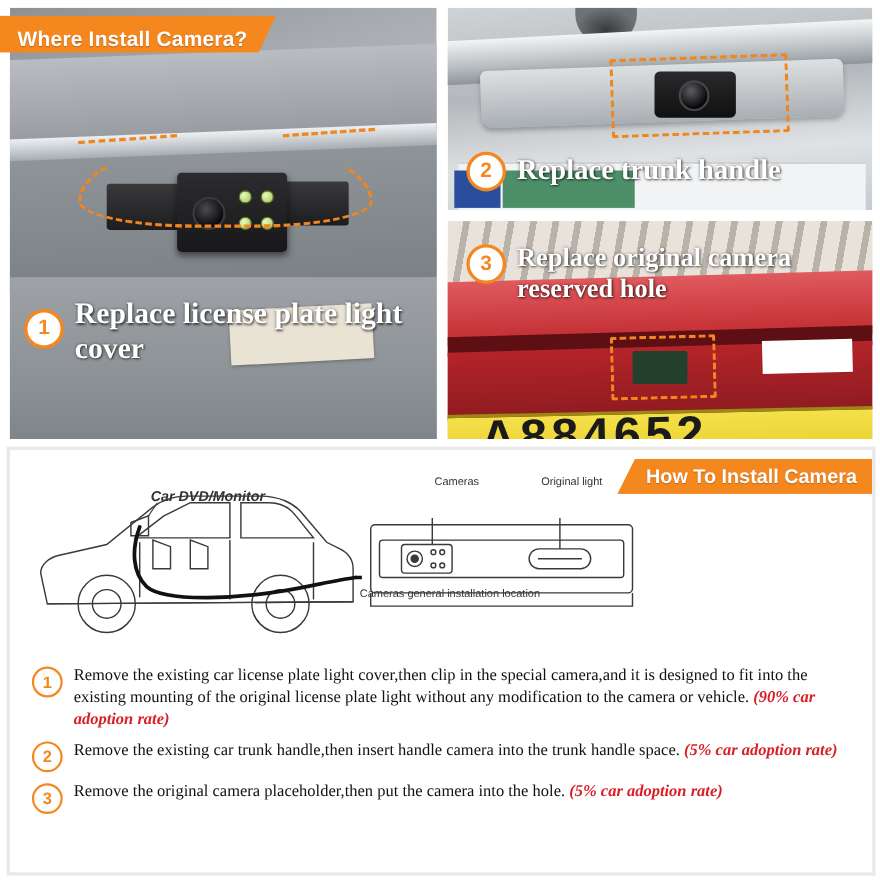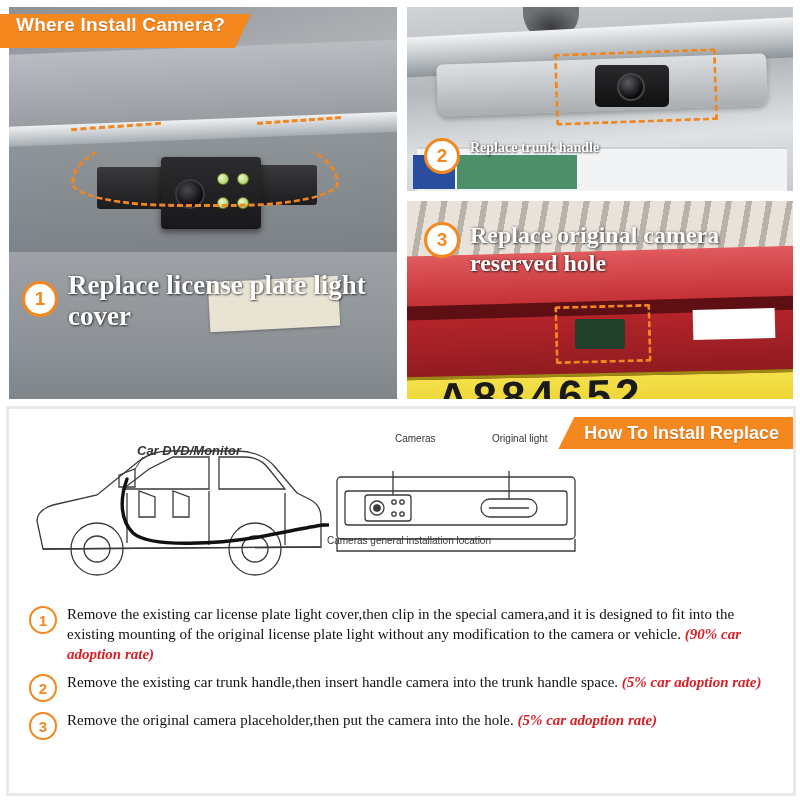--- a/index.html
+++ b/index.html
@@ -90,21 +90,21 @@
   }
   #panel-license .dash-top-r {
     position:absolute; left:248px; top:112px; width:84px; height:0;
     border-top:3px dashed #f2861e; transform: rotate(-4deg);
   }
 
   
   .ribbon-left {
     position:absolute; left:0px; top:14px; height:34px;
     background:#f5871f; color:#fff;
-    display:flex; align-items:flex-start;
+    display:flex; align-items:flex-end;
     padding: 0 26px 0 16px;
     font-size:19px; font-weight:bold;
     letter-spacing:.2px;
     z-index: 6;
     clip-path: polygon(0 0, 100% 0, calc(100% - 16px) 100%, 0 100%);
     text-shadow: 0 1px 1px rgba(0,0,0,.25);
   }
 
   
   #panel-trunk {
@@ -225,21 +225,21 @@
     color:#ffffff; font-weight:bold;
     font-family:"Liberation Serif", serif;
     text-shadow: 1px 1px 2px rgba(0,0,0,.55), 0 0 3px rgba(0,0,0,.45);
     line-height:1.15;
   }
 
   #badge1 { left: 22px; top: 281px; }
   #cap1 { left: 68px; top: 270px; width: 310px; font-size: 27px; }
 
   #badge2 { left: 424px; top: 138px; }
-  #cap2 { left: 470px; top: 140px; width: 320px; font-size: 14px; }
+  #cap2 { left: 470px; top: 140px; width: 320px; font-size: 26px; }
 
   #badge3 { left: 424px; top: 222px; }
   #cap3 { left: 470px; top: 222px; width: 320px; font-size: 24px; }
 
   
   #panel-install {
     position:absolute; left: 6px; top: 406px; width: 790px; height: 390px;
     background:#ffffff; border:3px solid #e9e9e9;
   }
   .ribbon-right {
@@ -349,21 +349,21 @@
   </div>
 
   <div class="badge" id="badge3">
     <span>3</span>
   </div>
   <div class="caption" id="cap3">Replace original camera reserved hole</div>
 
   <div id="panel-install">
 
     <div class="ribbon-right">
-      <span>How To Install Replace</span>
+      <span>How To Install Camera</span>
     </div>
 
     <svg width="310" height="185" viewBox="0 0 310 185" style="position:absolute; left:14px; top:8px;">
       <g fill="none" stroke="#3a3a3a" stroke-width="1.3">
 
         <path d="M20 132 L14 104 C14 96 22 90 30 88 L74 78 L116 44 C124 38 134 34 146 34 L214 34 C230 34 244 40 252 50 L274 76 L286 82 C294 86 298 92 298 100 L298 130 Z"></path>
         <path d="M20 132 L298 130"></path>
 
         <path d="M126 52 L150 40 L186 40 L186 72 L100 72 Z"></path>
         <path d="M196 40 L222 40 C232 40 240 44 246 52 L262 72 L196 72 Z"></path>

